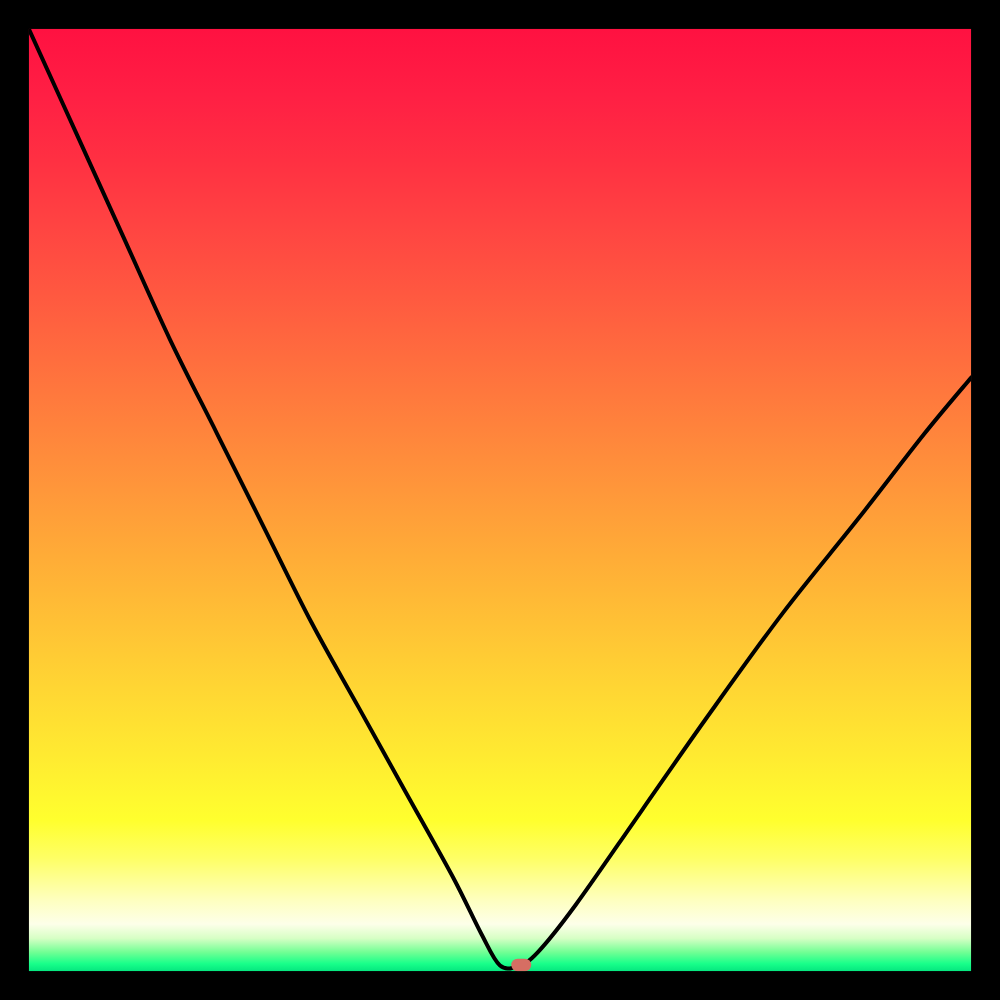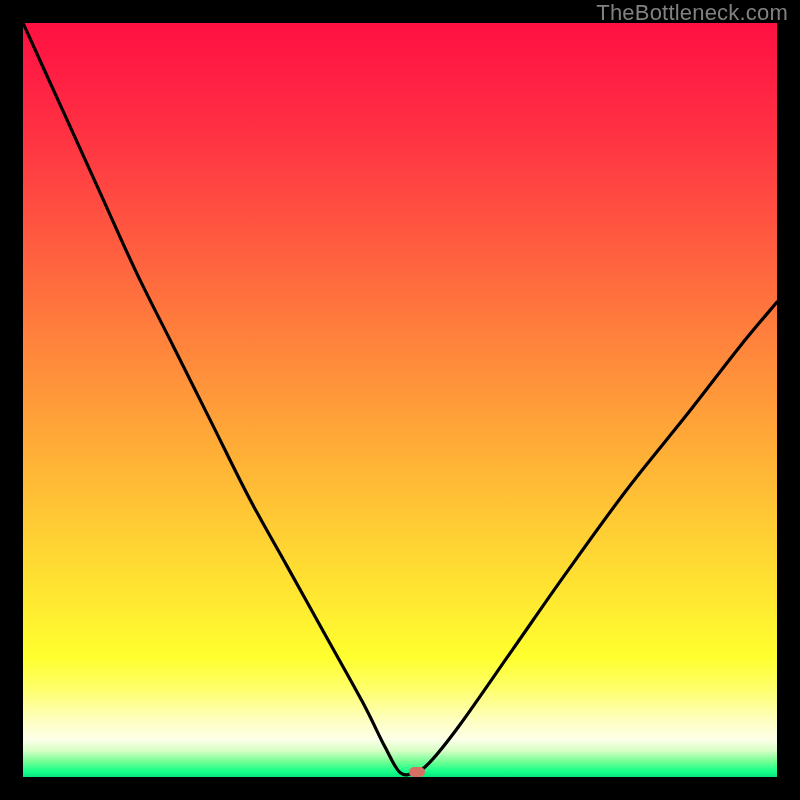--- a/index.html
+++ b/index.html
@@ -78,21 +78,20 @@
     color: #818181;
     font-size: 22px;
     font-weight: 500;
     letter-spacing: 0.2px;
   }
 </style>
 </head>
 <body>
 
 <div class="frame">
-  <div class="watermark">TheBottleneck.com</div>
 
   <div class="plot">
     <div class="gradient"></div>
 
     <svg class="curve-svg" viewBox="0 0 754 754" preserveAspectRatio="none">
       <path fill="none" stroke="#000" stroke-width="3.2" stroke-linecap="round" d="M 0 0 C 6.283333333333334 13.823333333333323 25.133333333333333 55.29333333333328 37.7 82.93999999999994 C 50.26666666666667 110.5866666666666 62.83333333333334 138.23333333333332 75.4 165.88 C 87.96666666666667 193.52666666666667 100.53333333333333 222.42999999999998 113.1 248.82 C 125.66666666666666 275.21 138.23333333333335 299.0866666666667 150.8 324.22 C 163.36666666666667 349.35333333333335 175.93333333333334 374.4866666666667 188.5 399.62 C 201.06666666666666 424.75333333333333 213.63333333333333 451.1433333333333 226.2 475.02 C 238.76666666666665 498.89666666666665 251.33333333333331 520.26 263.9 542.88 C 276.46666666666664 565.5 289.03333333333336 588.12 301.6 610.74 C 314.1666666666667 633.36 329.24666666666667 659.75 339.3 678.6 C 349.35333333333335 697.45 355.63666666666666 712.0273333333333 361.91999999999996 723.84 C 368.20333333333326 735.6526666666667 371.9733333333333 745.2033333333334 377 749.476 C 382.0266666666667 753.7486666666666 387.0533333333334 751.2353333333333 392.08000000000004 749.476 C 397.1066666666667 747.7166666666667 399.62 746.9626666666666 407.16 738.92 C 414.70000000000005 730.8773333333334 423.49666666666667 720.07 437.32 701.22 C 451.1433333333333 682.37 472.50666666666666 650.9533333333333 490.1 625.8199999999999 C 507.6933333333334 600.6866666666666 524.03 576.81 542.88 550.42 C 561.73 524.03 583.0933333333334 493.87 603.2 467.48 C 623.3066666666667 441.09000000000003 644.67 415.9566666666667 663.52 392.08000000000004 C 682.37 368.2033333333334 701.2199999999999 343.07000000000005 716.3 324.22 C 731.38 305.37 747.7166666666667 286.52000000000004 754 278.98"></path>
     </svg>
 
     <div class="marker" style="left: 393.588px; top: 749.476px; background: rgb(214, 110, 99);"></div>
   </div>

